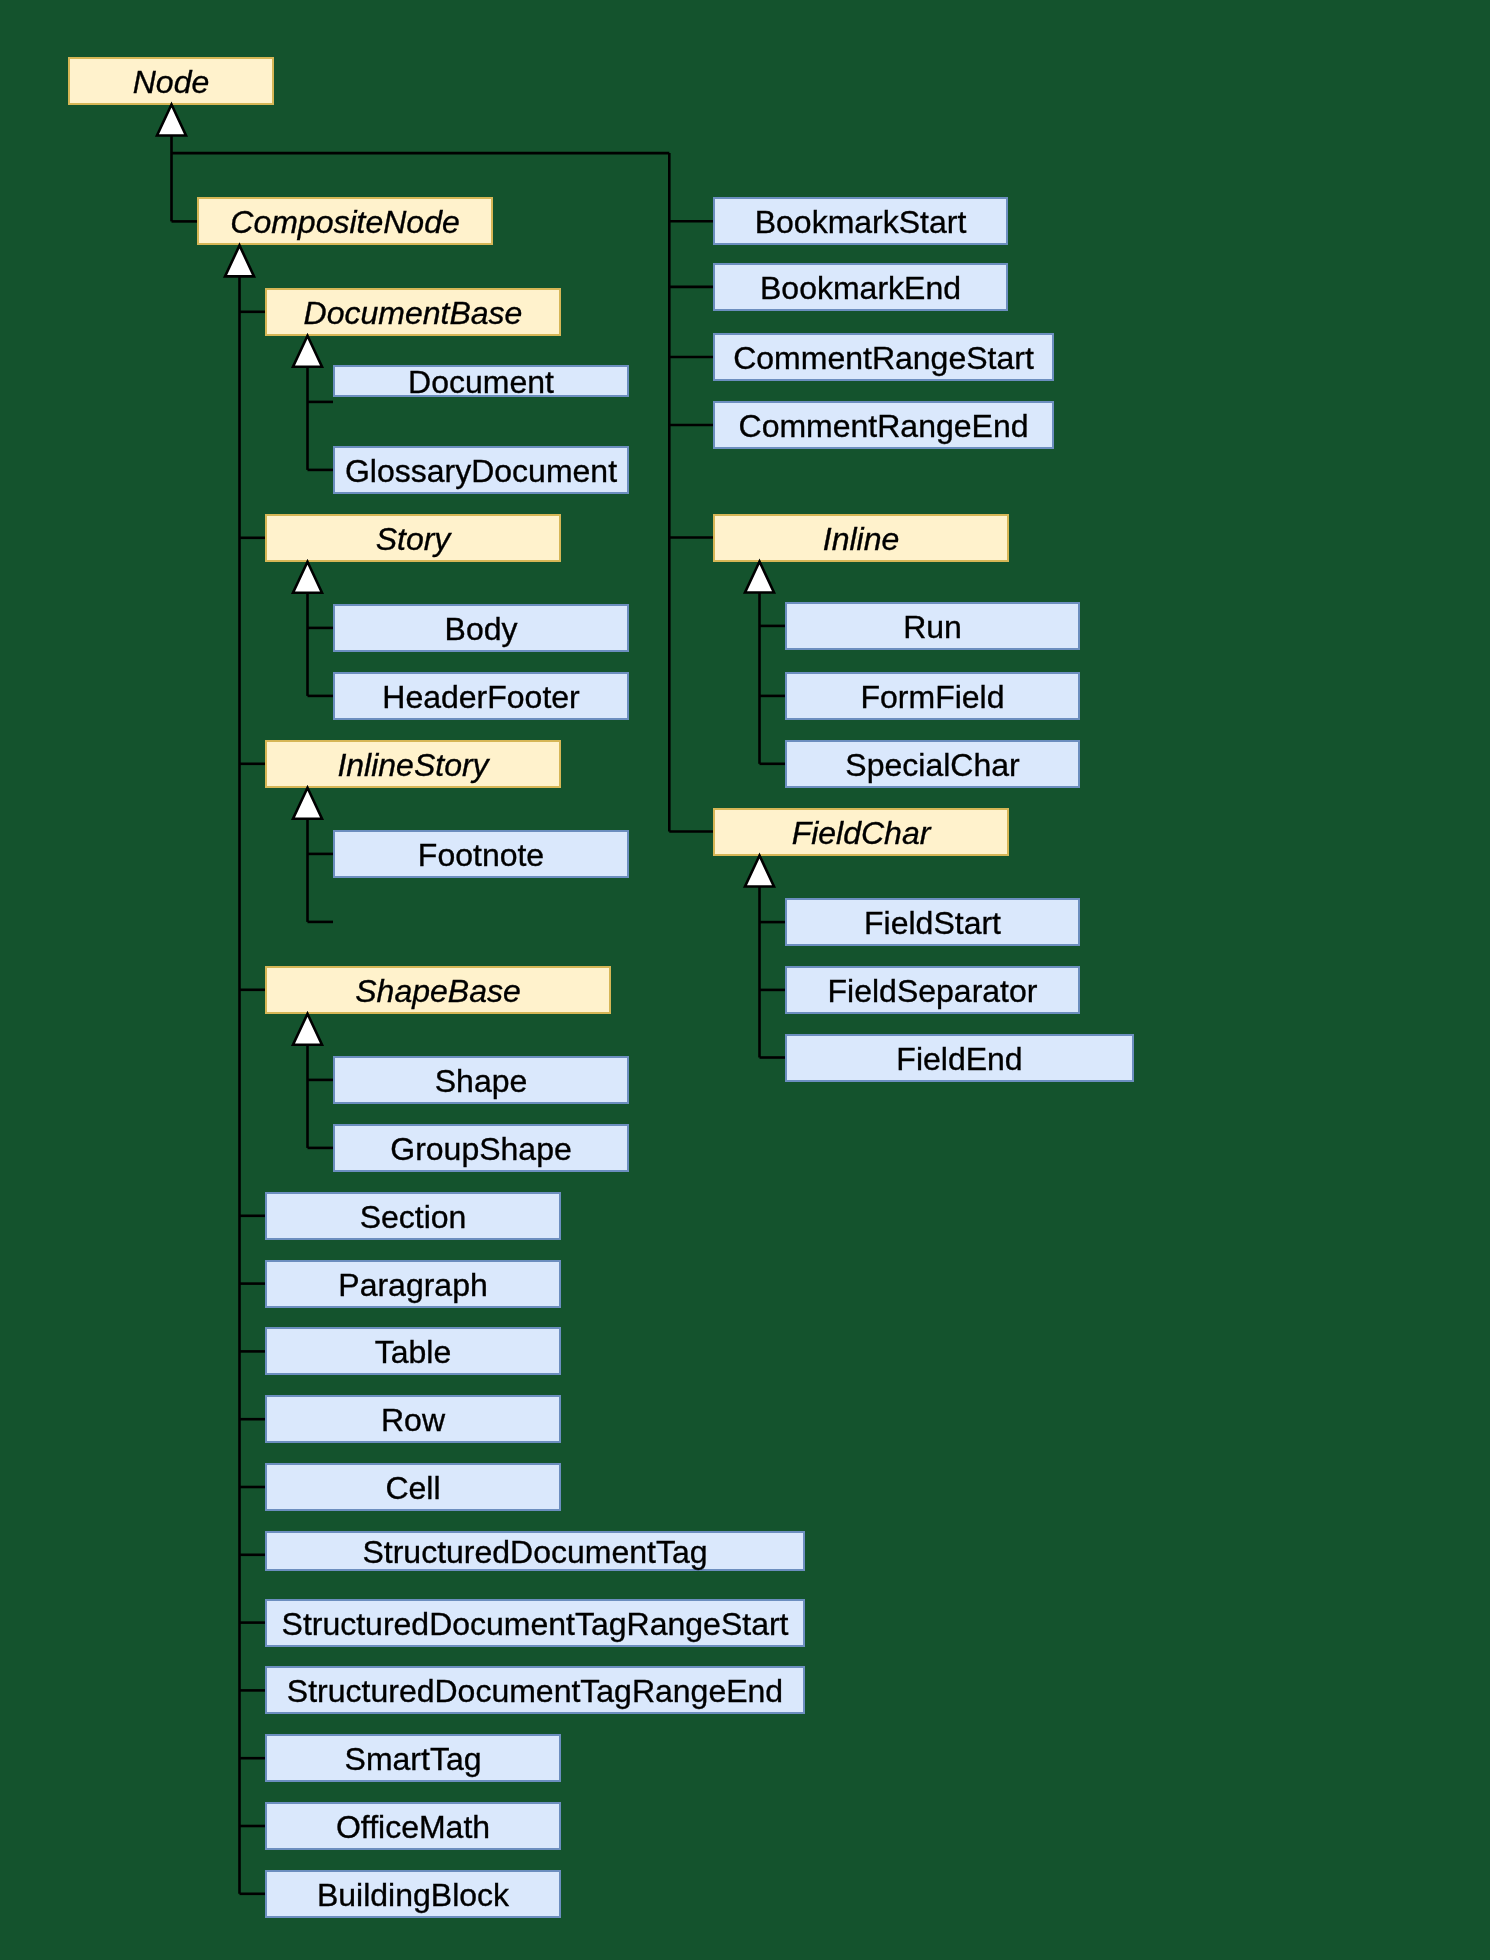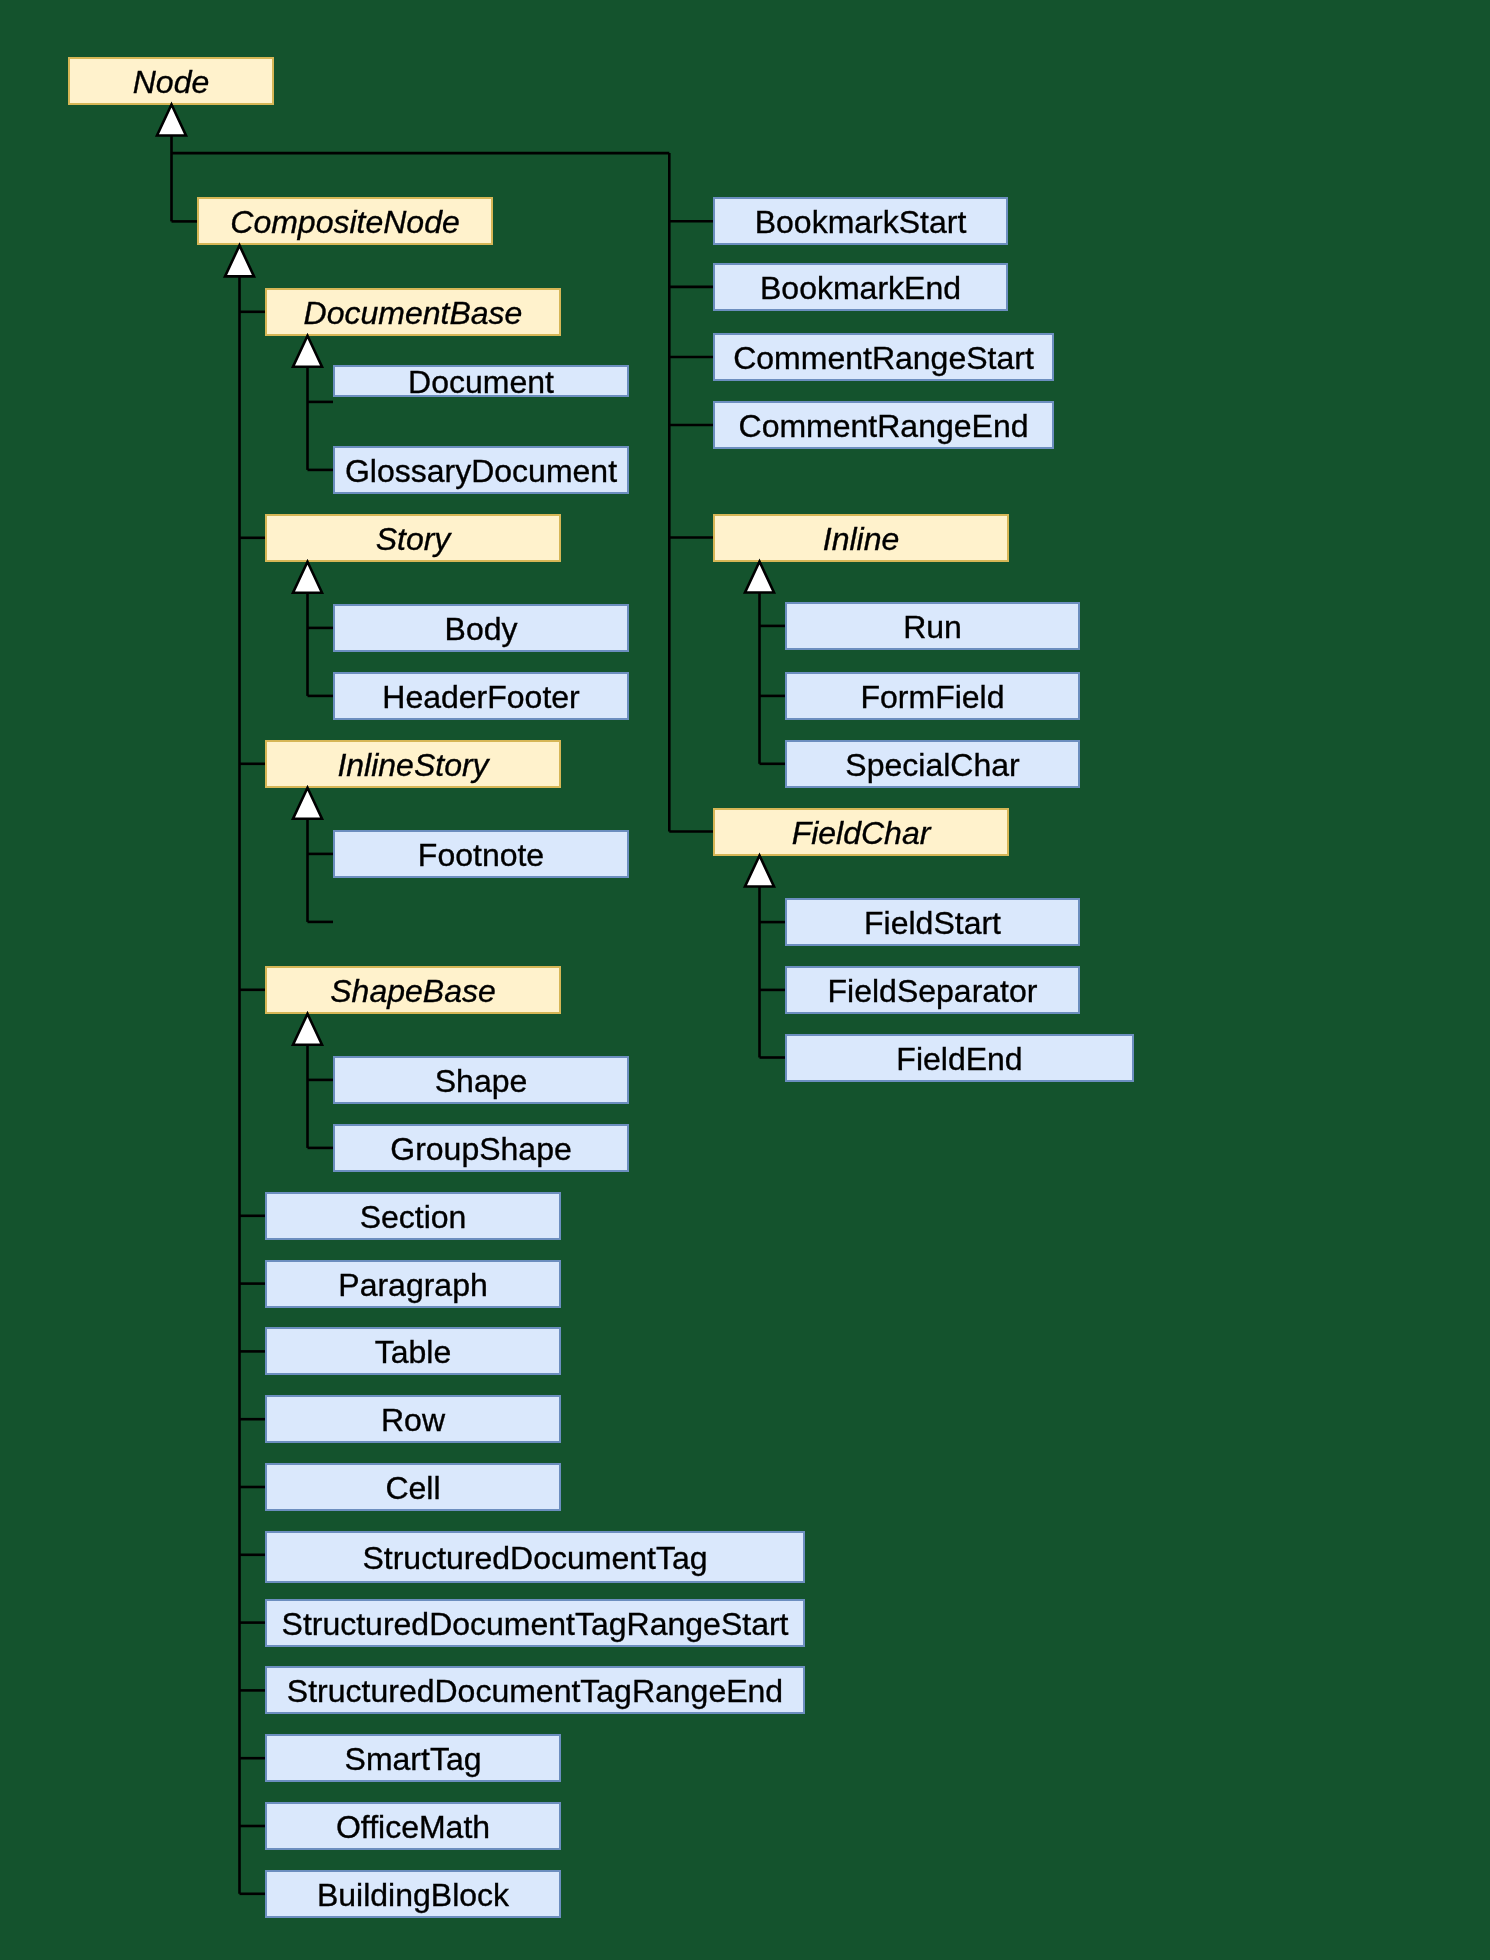--- a/index.html
+++ b/index.html
@@ -96,21 +96,21 @@
     </div>
   <div class="node concrete" style="left:333px;top:671.9px;width:296px;height:48px">
       <span class="lbl">HeaderFooter</span>
     </div>
   <div class="node abstract" style="left:265px;top:739.8px;width:296px;height:48px">
       <span class="lbl">InlineStory</span>
     </div>
   <div class="node concrete" style="left:333px;top:829.9px;width:296px;height:48px">
       <span class="lbl">Footnote</span>
     </div>
-  <div class="node abstract" style="left:265px;top:965.8px;width:296px;height:48px">
+  <div class="node abstract" style="left:265px;top:965.8px;width:346px;height:48px">
       <span class="lbl">ShapeBase</span>
     </div>
   <div class="node concrete" style="left:333px;top:1055.9px;width:296px;height:48px">
       <span class="lbl">Shape</span>
     </div>
   <div class="node concrete" style="left:333px;top:1123.9px;width:296px;height:48px">
       <span class="lbl">GroupShape</span>
     </div>
   <div class="node concrete" style="left:265px;top:1191.8px;width:296px;height:48px">
       <span class="lbl">Section</span>
@@ -120,21 +120,21 @@
     </div>
   <div class="node concrete" style="left:265px;top:1327.4px;width:296px;height:48px">
       <span class="lbl">Table</span>
     </div>
   <div class="node concrete" style="left:265px;top:1395.2px;width:296px;height:48px">
       <span class="lbl">Row</span>
     </div>
   <div class="node concrete" style="left:265px;top:1463.0px;width:296px;height:48px">
       <span class="lbl">Cell</span>
     </div>
-  <div class="node concrete" style="left:265px;top:1530.8px;width:540px;height:52px">
+  <div class="node concrete" style="left:265px;top:1530.8px;width:540px;height:40px">
       <span class="lbl">StructuredDocumentTag</span>
     </div>
   <div class="node concrete" style="left:265px;top:1598.6px;width:540px;height:48px">
       <span class="lbl">StructuredDocumentTagRangeStart</span>
     </div>
   <div class="node concrete" style="left:265px;top:1666.4px;width:540px;height:48px">
       <span class="lbl">StructuredDocumentTagRangeEnd</span>
     </div>
   <div class="node concrete" style="left:265px;top:1734.2px;width:296px;height:48px">
       <span class="lbl">SmartTag</span>

